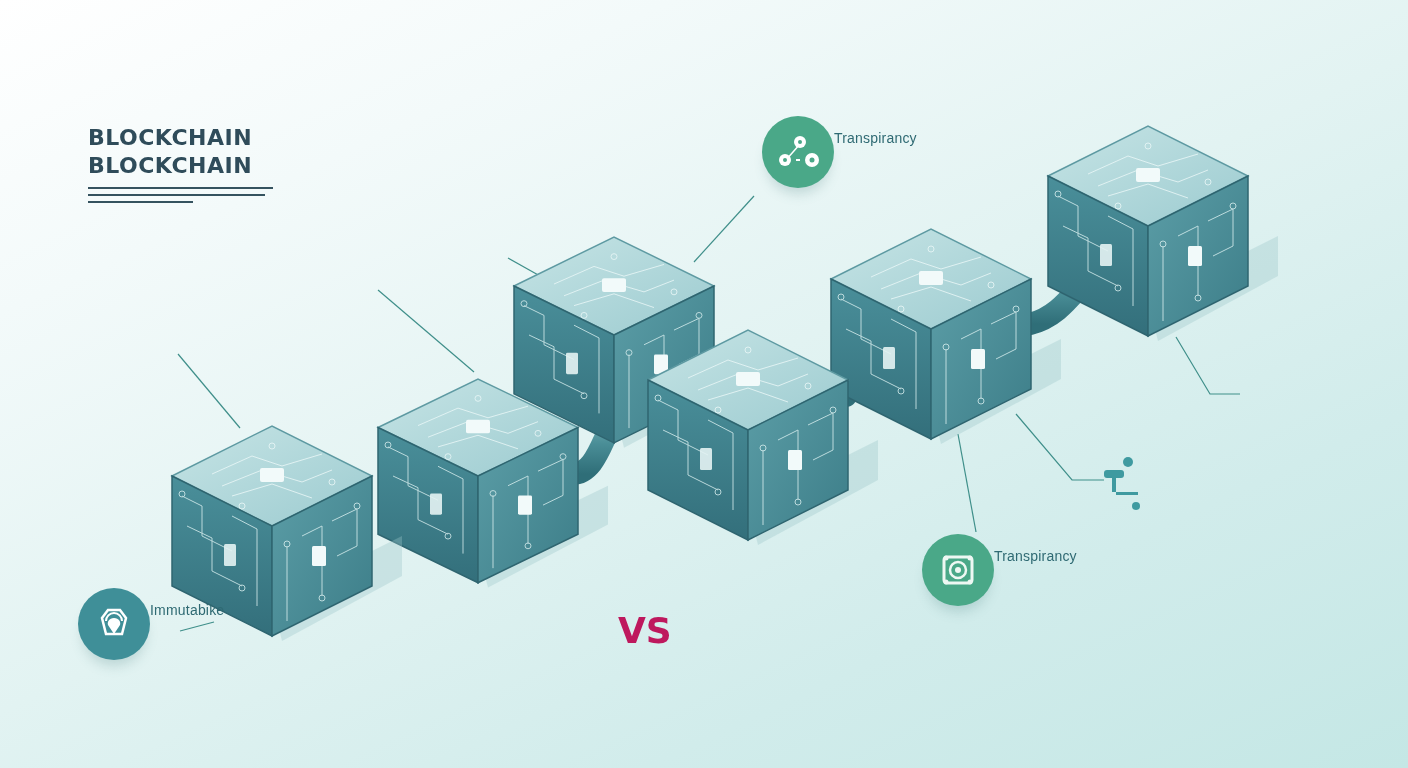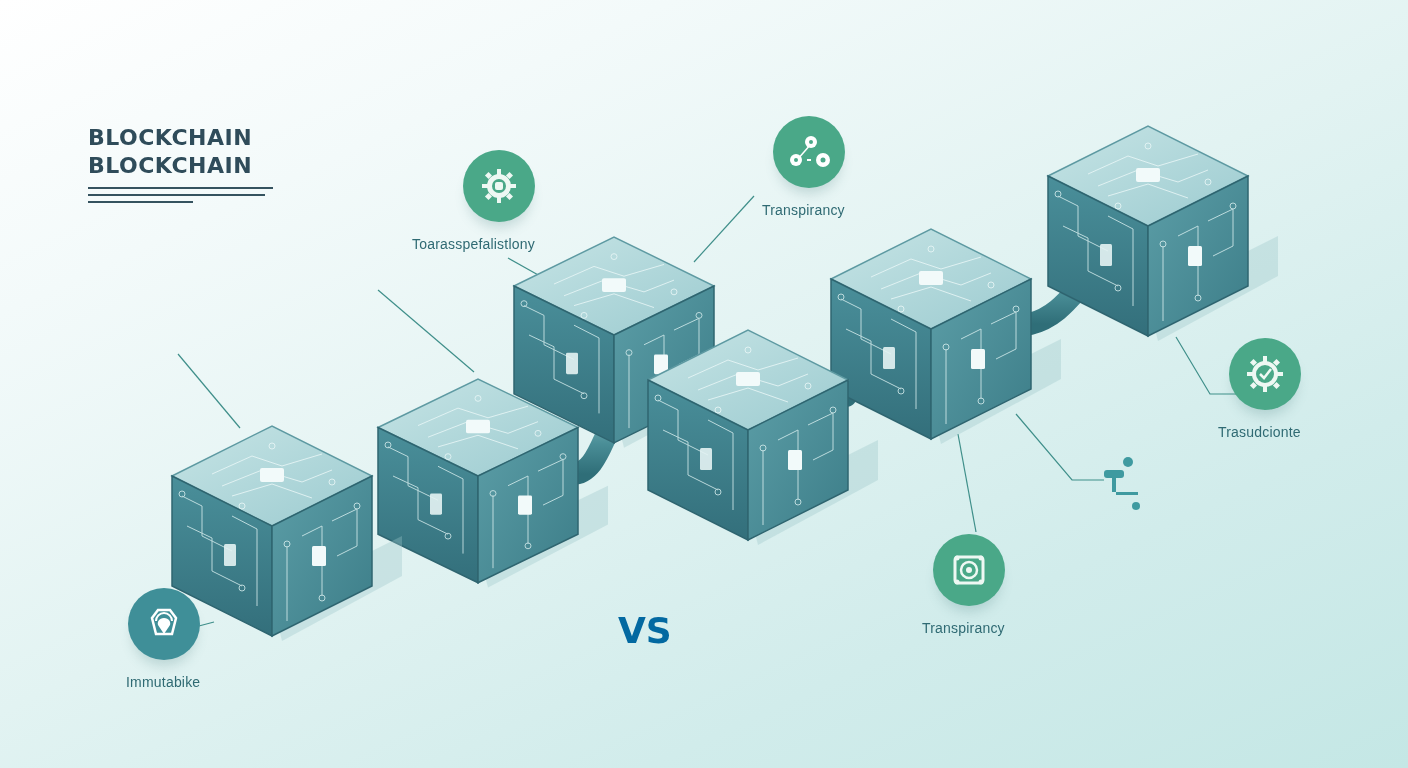--- a/index.html
+++ b/index.html
@@ -19,40 +19,40 @@
     color: #2f4c5a;
     line-height: 28px;
   }
   .title-rule { height: 2px; background: #35535f; margin-top: 5px; }
   .title-rule.r1 { width: 185px; margin-top: 7px; }
   .title-rule.r2 { width: 177px; }
   .title-rule.r3 { width: 105px; }
 
   .feature {
     position: absolute;
-    display: flex; flex-direction: column; align-items: flex-end;
+    display: flex; flex-direction: row; align-items: flex-start;
   }
   .feature .circle {
     width: 72px; height: 72px; border-radius: 50%;
     display: flex; align-items: center; justify-content: center;
     box-shadow: 0 10px 12px -4px rgba(80,130,130,0.25);
   }
   .circle.teal { background: #3f8f98; }
   .circle.green { background: #4aa888; }
   .feature .label {
     margin-top: 14px;
     font-size: 14px;
     color: #2f6a73;
     white-space: nowrap;
     letter-spacing: 0.2px;
   }
   .vs {
     position: absolute; left: 618px; top: 606px;
     font-family: "DejaVu Sans", sans-serif;
-    font-weight: bold; font-size: 36px; color: #0369a1;
+    font-weight: bold; font-size: 36px; color: #be185d;
   }
   svg.layer { position: absolute; left: 0; top: 0; }
 </style>
 </head>
 <body>
 
 <div class="canvas">
 
   <svg class="layer" width="1408" height="768" viewBox="0 0 1408 768">
     <defs>
@@ -163,94 +163,54 @@
   <div class="title-block">
     <div class="title-line">BLOCKCHAIN</div>
     <div class="title-line">BLOCKCHAIN</div>
     <div class="title-rule r1"></div>
     <div class="title-rule r2"></div>
     <div class="title-rule r3"></div>
   </div>
 
 
 
-  <div class="feature" style="left:412px; top:146px;">
-    <div class="circle green">
-      <svg width="40" height="40" viewBox="0 0 40 40">
-          <g fill="#eef8f3">
-            <circle cx="20" cy="20" r="12"></circle>
-            <rect x="18" y="3" width="4" height="6"></rect>
-            <rect x="18" y="31" width="4" height="6"></rect>
-            <rect x="3" y="18" width="6" height="4"></rect>
-            <rect x="31" y="18" width="6" height="4"></rect>
-            <rect x="7" y="7" width="5" height="5" transform="rotate(45 9.5 9.5)"></rect>
-            <rect x="28" y="7" width="5" height="5" transform="rotate(45 30.5 9.5)"></rect>
-            <rect x="7" y="28" width="5" height="5" transform="rotate(45 9.5 30.5)"></rect>
-            <rect x="28" y="28" width="5" height="5" transform="rotate(45 30.5 30.5)"></rect>
-          </g>
-          <circle cx="20" cy="20" r="7" fill="#4aa888"></circle>
-          <rect x="16" y="16" width="8" height="8" rx="2" fill="#eef8f3"></rect>
-        </svg>
-    </div>
-    <div class="label">Toarasspefalistlony</div>
-  </div>
 
   <div class="feature" style="left:762px; top:112px;">
     <div class="circle green">
       <svg width="44" height="40" viewBox="0 0 44 40">
           <line x1="10" y1="28" x2="24" y2="12" stroke="#fff" stroke-width="1.5"></line>
           <circle cx="24" cy="10" r="6" fill="#fff"></circle>
           <circle cx="9" cy="28" r="6" fill="#fff"></circle>
           <circle cx="36" cy="28" r="7" fill="#fff"></circle>
           <rect x="20" y="27" width="4" height="2" fill="#fff"></rect>
           <circle cx="24" cy="10" r="2" fill="#4aa888"></circle>
           <circle cx="9" cy="28" r="2" fill="#4aa888"></circle>
           <circle cx="36" cy="28" r="2.5" fill="#4aa888"></circle>
         </svg>
     </div>
     <div class="label">Transpirancy</div>
   </div>
 
-  <div class="feature" style="left:1218px; top:334px;">
-    <div class="circle green">
-      <svg width="40" height="40" viewBox="0 0 40 40">
-          <g fill="#eef8f3">
-            <circle cx="20" cy="20" r="13"></circle>
-            <rect x="18" y="2" width="4" height="6"></rect>
-            <rect x="18" y="32" width="4" height="6"></rect>
-            <rect x="2" y="18" width="6" height="4"></rect>
-            <rect x="32" y="18" width="6" height="4"></rect>
-            <rect x="6" y="6" width="5" height="5" transform="rotate(45 8.5 8.5)"></rect>
-            <rect x="29" y="6" width="5" height="5" transform="rotate(45 31.5 8.5)"></rect>
-            <rect x="6" y="29" width="5" height="5" transform="rotate(45 8.5 31.5)"></rect>
-            <rect x="29" y="29" width="5" height="5" transform="rotate(45 31.5 31.5)"></rect>
-          </g>
-          <circle cx="20" cy="20" r="9" fill="#4aa888"></circle>
-          <path d="M15,20 L19,24 L26,15" stroke="#eef8f3" stroke-width="2.5" fill="none"></path>
-        </svg>
-    </div>
-    <div class="label">Trasudcionte</div>
-  </div>
 
   <div class="feature" style="left:922px; top:530px;">
     <div class="circle green">
       <svg width="40" height="40" viewBox="0 0 40 40">
           <rect x="6" y="7" width="28" height="26" rx="3" fill="none" stroke="#eef8f3" stroke-width="3"></rect>
           <circle cx="20" cy="20" r="8" fill="none" stroke="#eef8f3" stroke-width="2.5"></circle>
           <circle cx="20" cy="20" r="3" fill="#eef8f3"></circle>
           <circle cx="8" cy="8" r="2.5" fill="#eef8f3"></circle>
           <circle cx="32" cy="8" r="2.5" fill="#eef8f3"></circle>
           <circle cx="8" cy="32" r="2.5" fill="#eef8f3"></circle>
           <circle cx="32" cy="32" r="2.5" fill="#eef8f3"></circle>
         </svg>
     </div>
     <div class="label">Transpirancy</div>
   </div>
 
-  <div class="feature" style="left:78px; top:584px;margin-left:48px;">
+  <div class="feature" style="left:78px; top:584px;">
     <div class="circle teal">
       <svg width="40" height="40" viewBox="0 0 40 40">
           <path d="M8,14 L14,6 L26,6 L32,14 L28,30 L12,30 Z" fill="none" stroke="#fff" stroke-width="2.5"></path>
           <path d="M12,17 a8,8 0 0 1 16,0" fill="none" stroke="#fff" stroke-width="2"></path>
           <path d="M20,14 C25,14 27,18 26,21 L20,30 L14,21 C13,18 15,14 20,14 Z" fill="#fff"></path>
         </svg>
     </div>
     <div class="label">Immutabike</div>
   </div>
 

